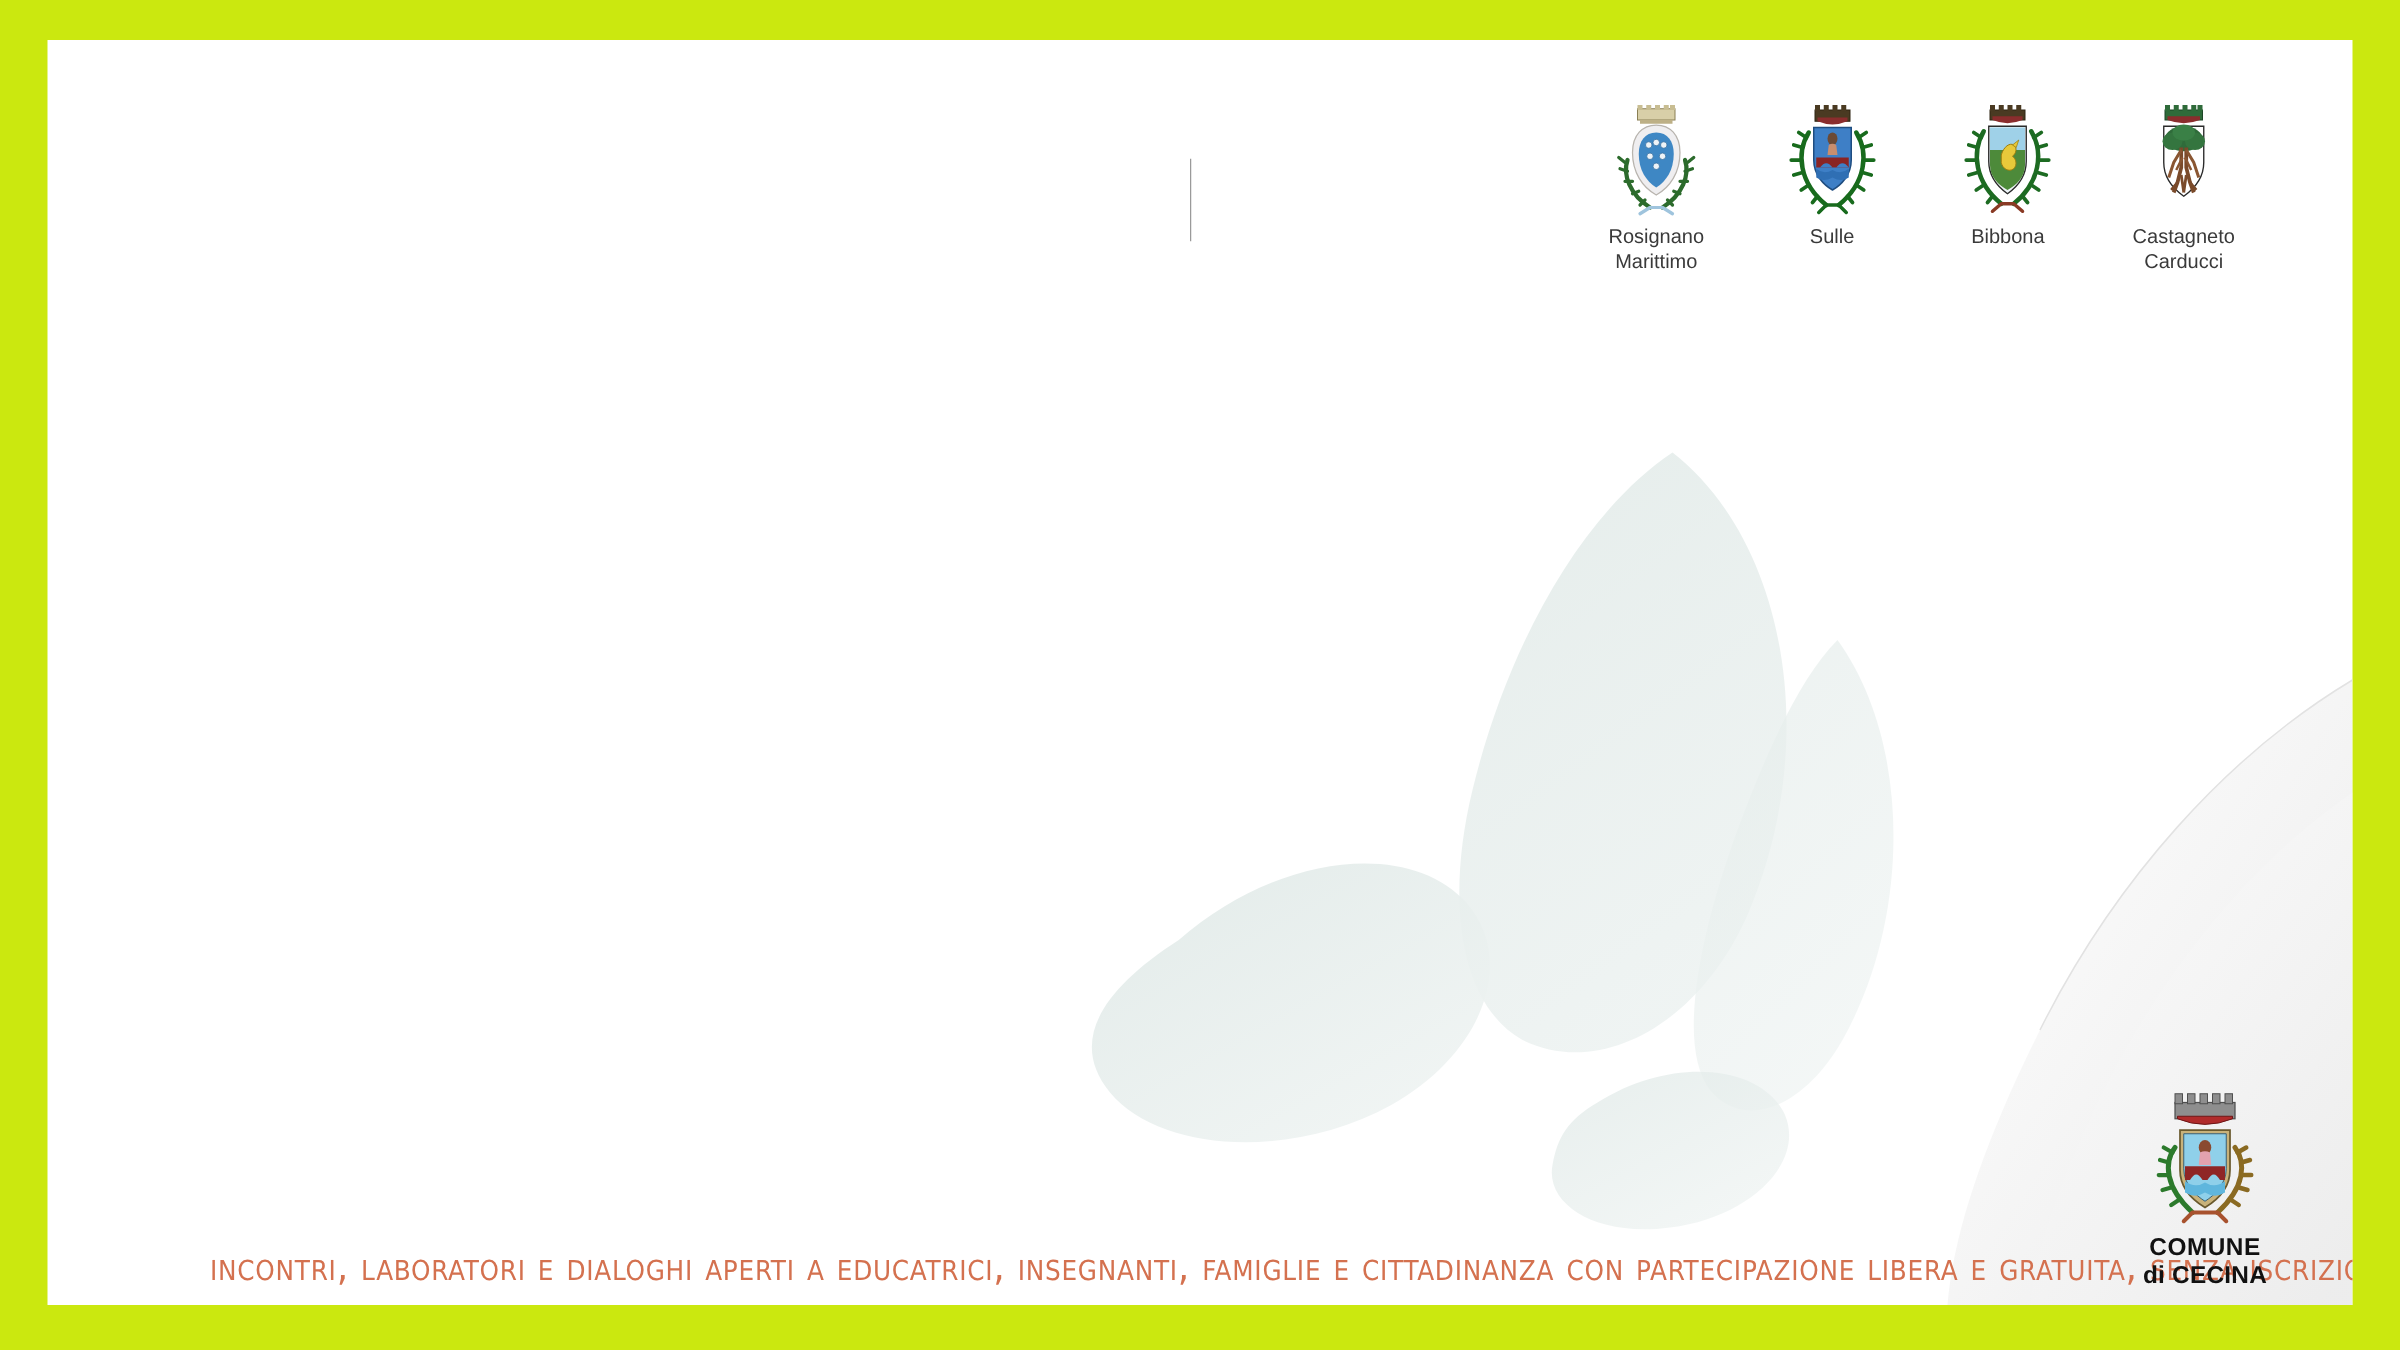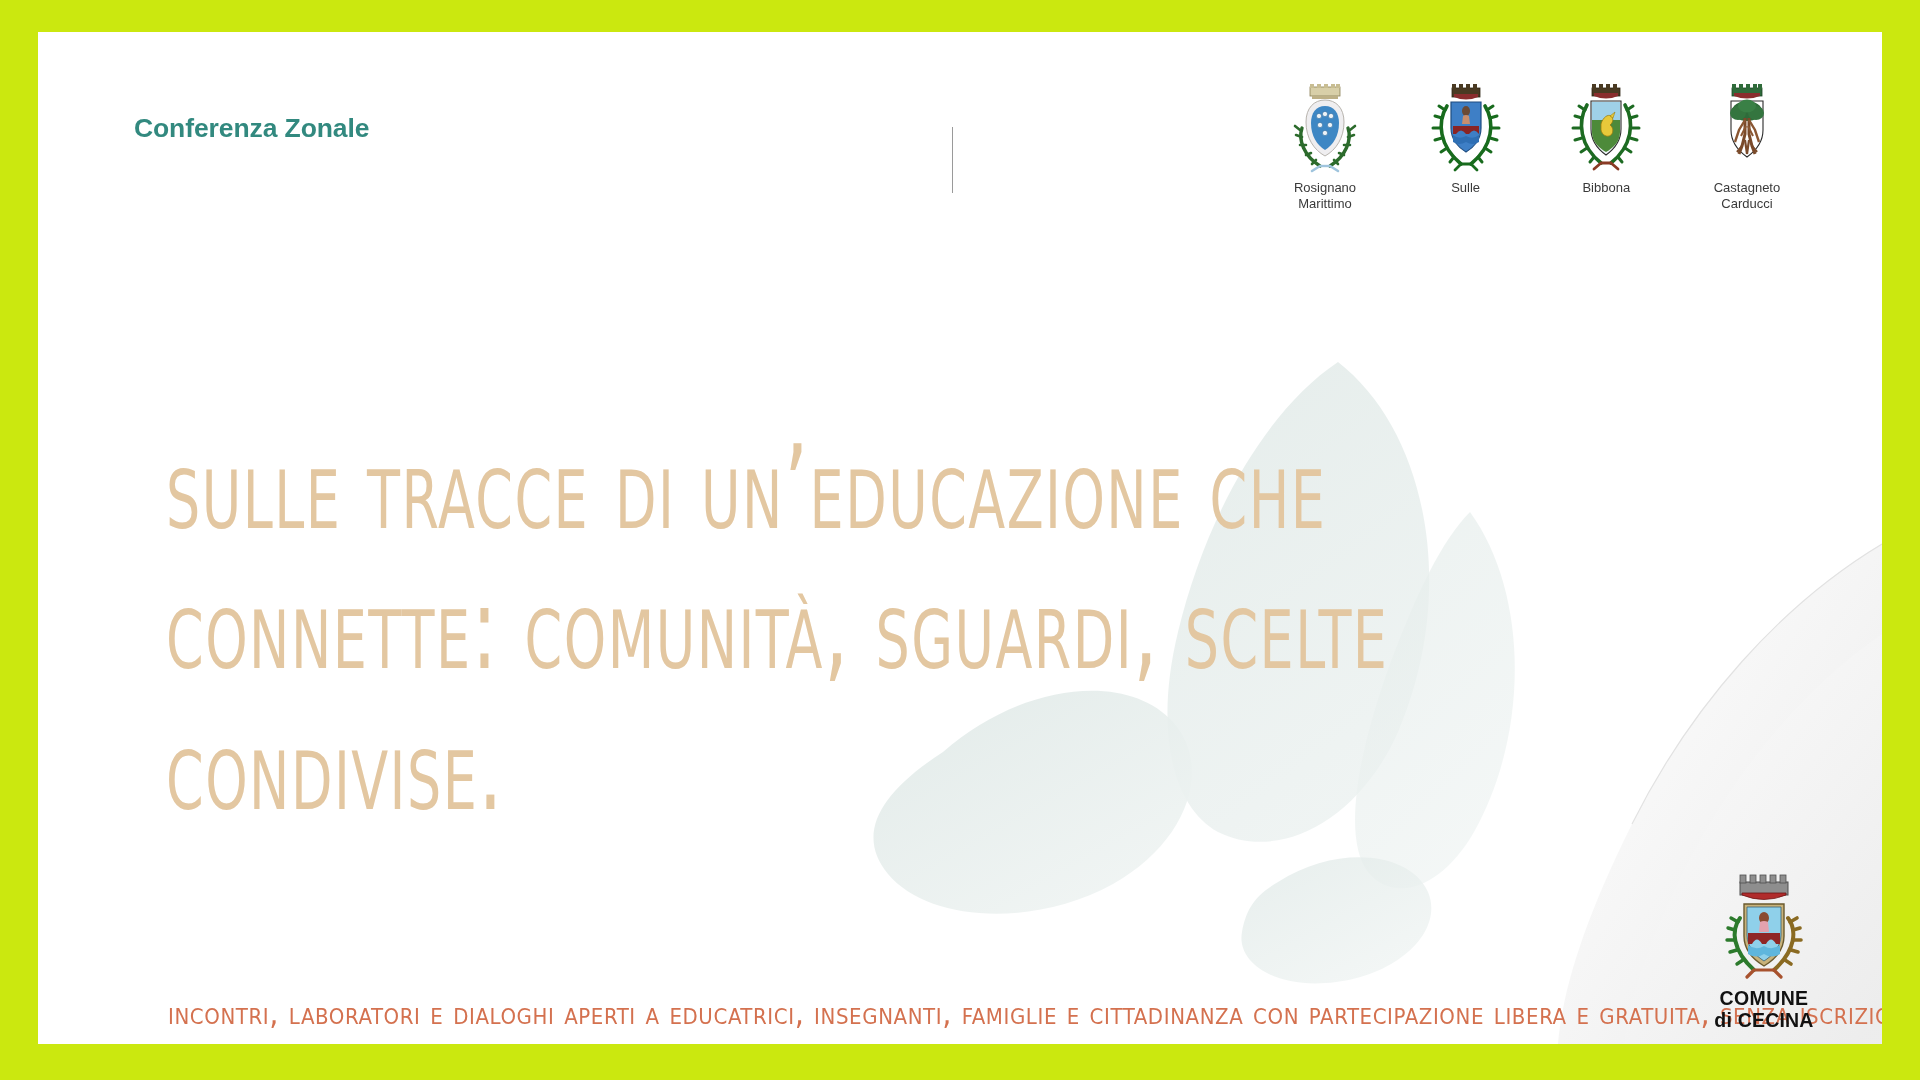--- a/index.html
+++ b/index.html
@@ -63,21 +63,21 @@
   }
   .emblem {
     width: 118px;
     display: flex;
     flex-direction: column;
     align-items: center;
   }
   .emblem-art { width: 86px; height: 96px; display: block; }
   .emblem-label {
     margin-top: 4px;
-    font-size: 13px;
+    font-size: 16px;
     color: #3a3a3a;
     text-align: center;
     line-height: 1.22;
     white-space: pre-line;
   }
 
   
   .handwrite {
     font-family: "DejaVu Sans Condensed", "Liberation Sans Narrow", "Liberation Sans", sans-serif;
     font-weight: normal;
@@ -195,21 +195,20 @@
             <stop offset="100%" stop-color="#ededed"></stop>
           </linearGradient>
         </defs>
         <path d="M620 60 C520 120 430 220 370 340 C320 440 300 510 296 560 L620 560 Z" fill="url(#fd1)"></path>
         <path d="M620 150 C540 205 470 290 420 390 C382 468 366 520 362 560 L620 560 Z" fill="url(#fd2)" opacity="0.95"></path>
         <path d="M620 60 C520 120 430 220 370 340" fill="none" stroke="#e2e2e2" stroke-width="1.2"></path>
       </svg>
     </div>
 
     <div id="header-block">
-      <div class="hdr-line">Conferenza Zonale</div>
     </div>
     <div id="hdr-divider"></div>
 
     <div id="emblem-row">
 
       <div class="emblem">
         <svg class="emblem-art" viewBox="0 0 86 96" xmlns="http://www.w3.org/2000/svg">
 
           <g>
             <rect x="28" y="7" width="30" height="9" fill="#d8cfa8" stroke="#8a7f55" stroke-width="0.8"></rect>
@@ -323,25 +322,20 @@
           <path d="M41 40 L35 50 L31 62 M45 40 L51 50 L55 62" fill="none" stroke="#8a5632" stroke-width="2.4"></path>
           <path d="M42 46 L37 56 M44 46 L49 56" fill="none" stroke="#8a5632" stroke-width="2"></path>
           <path d="M38 66 L33 72 M48 66 L53 72 M41 60 L43 74 M45 60 L43 74" fill="none" stroke="#7a4a2a" stroke-width="2.2"></path>
         </svg>
         <div class="emblem-label">Castagneto
 Carducci</div>
       </div>
     </div>
 
 
-    <div id="title-block">
-      <span class="handwrite tline">Sulle tracce di un’educazione che</span>
-      <span class="handwrite tline">connette: comunità, sguardi, scelte</span>
-      <span class="handwrite tline">condivise.</span>
-    </div>
 
     <div id="caption">
       <span class="handwrite">Incontri, laboratori e dialoghi aperti a educatrici, insegnanti, famiglie e cittadinanza con partecipazione libera e gratuita, senza iscrizione.</span>
     </div>
 
     <div id="comune-logo">
       <svg id="comune-crest" viewBox="0 0 108 118" xmlns="http://www.w3.org/2000/svg">
 
         <g>
           <rect x="30" y="12" width="48" height="13" fill="#8e8e8e" stroke="#4f4f4f" stroke-width="1"></rect>

